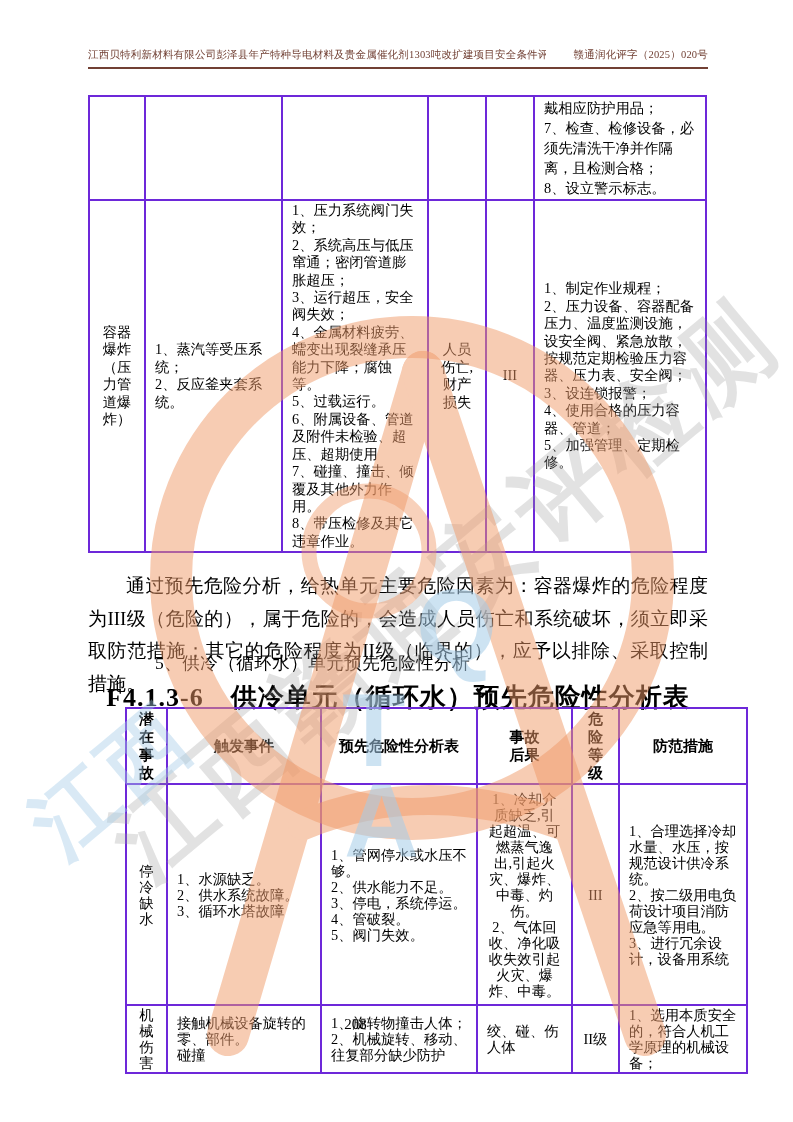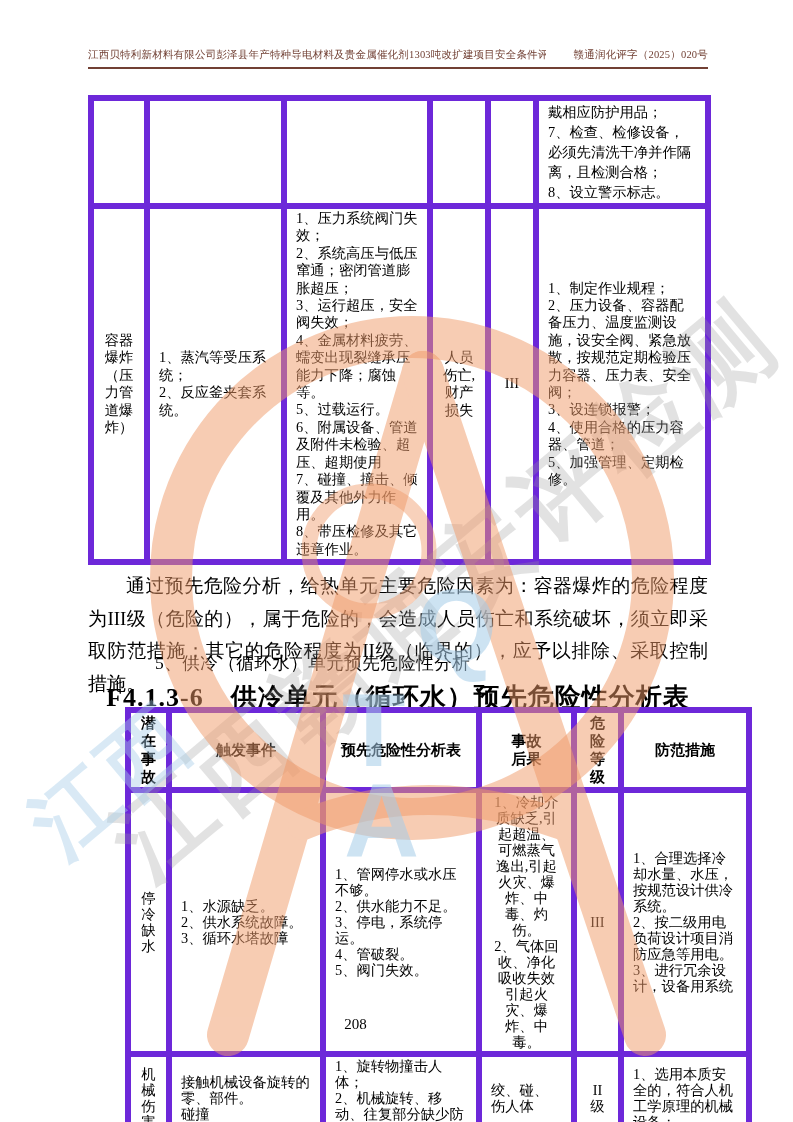--- a/index.html
+++ b/index.html
@@ -16,21 +16,21 @@
     display:flex;justify-content:space-between;align-items:flex-end;
     font-size:10.5px;letter-spacing:0.2px;color:#714034;
     border-bottom:2px solid #714034;padding-bottom:5px;z-index:1;
   }
   .doc-header .left{max-width:470px;white-space:nowrap;overflow:hidden;}
   .doc-header .right{white-space:nowrap;margin-left:28px;}
 
   
   table{border-collapse:collapse;table-layout:fixed;z-index:1;position:absolute;}
   td,th{
-    border:6px solid #6d28d9;padding:1px 9px;
+    border:2px solid #6d28d9;padding:1px 9px;
     font-size:14.3px;line-height:17.5px;vertical-align:middle;
     white-space:pre-line;word-break:break-all;text-align:left;
     font-weight:normal;
   }
   .t1{left:88px;top:95px;width:619px;}
   .t2{left:87px;top:707px;width:623px;margin-left:38px;}
   .t2 td{line-height:16px;}
   th{font-weight:bold;text-align:center;line-height:18px;font-size:15px;}
   .c-center{text-align:center;}
   .v-top{vertical-align:top;}

